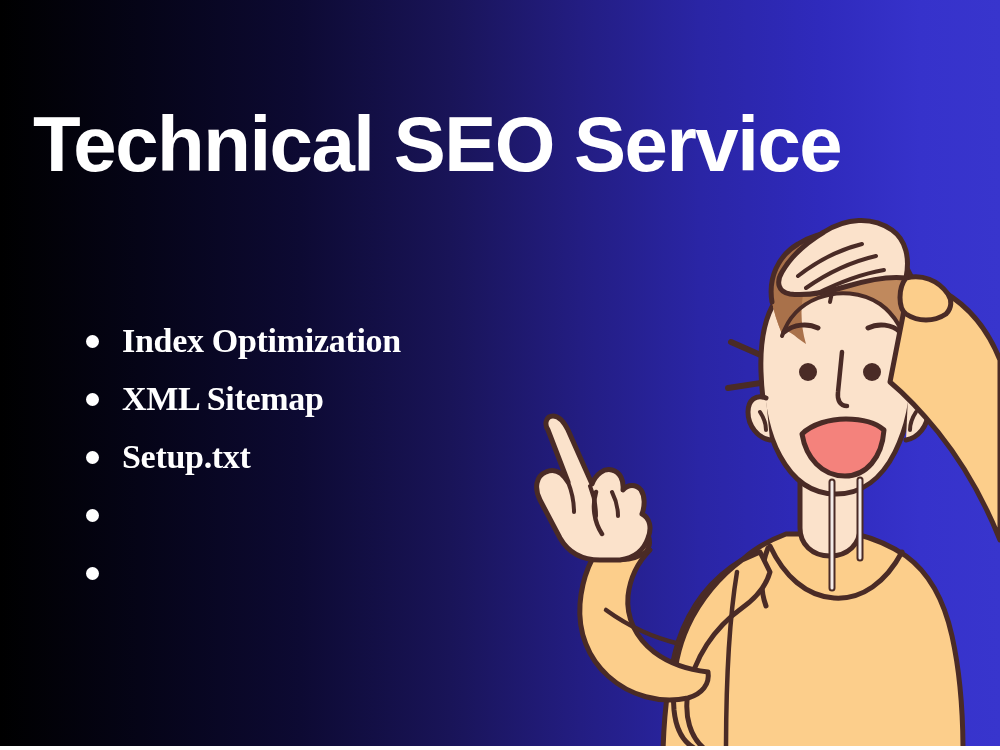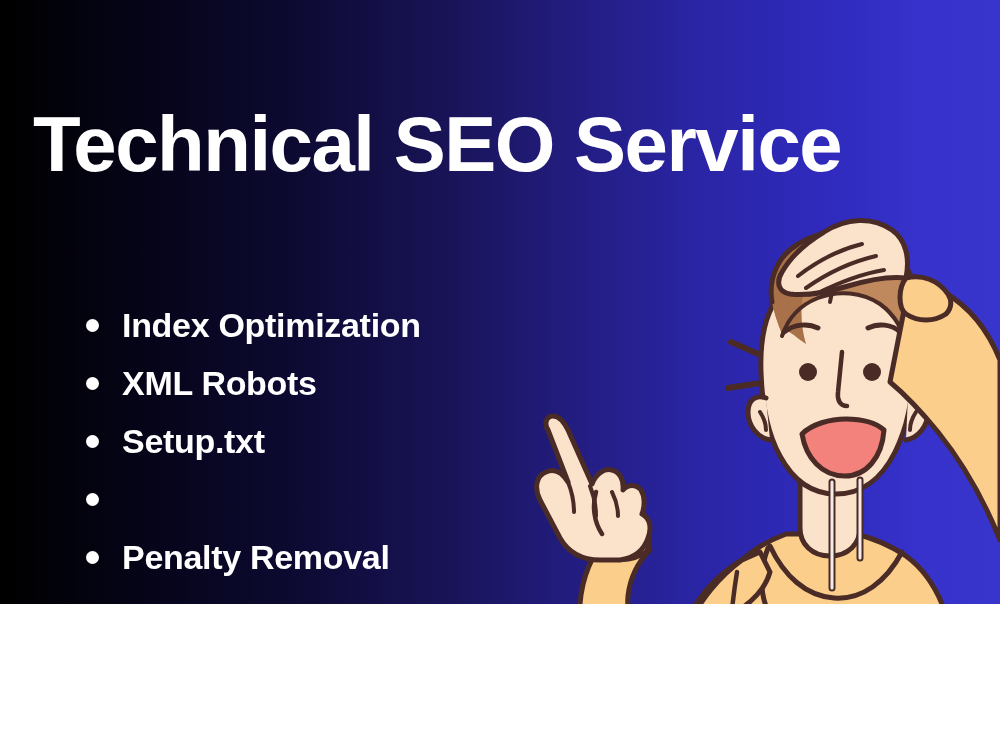--- a/index.html
+++ b/index.html
@@ -3,21 +3,21 @@
 <meta charset="utf-8">
 <style>
   * { margin:0; padding:0; box-sizing:border-box; }
   html, body {
     width:1000px; height:750px;
     font-family:"Liberation Sans", sans-serif;
     overflow:hidden;
   }
   #slide {
     position:relative;
-    width:1000px; height:604px;
+    width:1000px; height:746px;
     background:linear-gradient(90deg,
       #000000 0%,
       #050417 14%,
       #0d0a33 30%,
       #191458 45%,
       #231d82 58%,
       #2a25a5 70%,
       #2f2abc 82%,
       #3632cb 92%,
       #3835cd 100%);
@@ -32,23 +32,24 @@
     font-weight:bold;
     color:#ffffff;
     letter-spacing:-1.5px;
     line-height:1.05;
     white-space:nowrap;
   }
 
   
   #bullets {
     position:absolute;
-    left:84px; top:296px;
+    left:84px; top:312px;
     list-style:none;
     z-index:6;
+    font-family:Liberation Serif, serif;
   }
   #bullets li {
     position:relative;
     height:58px;
     padding-left:38px;
     display:flex;
     align-items:center;
     font-size:34px;
     font-weight:bold;
     color:#ffffff;
@@ -261,28 +262,27 @@
 
   <h1 id="title">Technical SEO Service</h1>
 
   <ul id="bullets">
     <li>
       <span class="dot"></span>
       <span>Index Optimization</span>
     </li>
     <li>
       <span class="dot"></span>
-      <span>XML Robots</span>
+      <span>XML Sitemap</span>
     </li>
     <li>
       <span class="dot"></span>
       <span>Setup.txt</span>
     </li>
     <li>
       <span class="dot"></span>
     </li>
     <li>
       <span class="dot"></span>
-      <span>Penalty Removal</span>
     </li>
   </ul>
 
 </div>
 
 </body></html>

